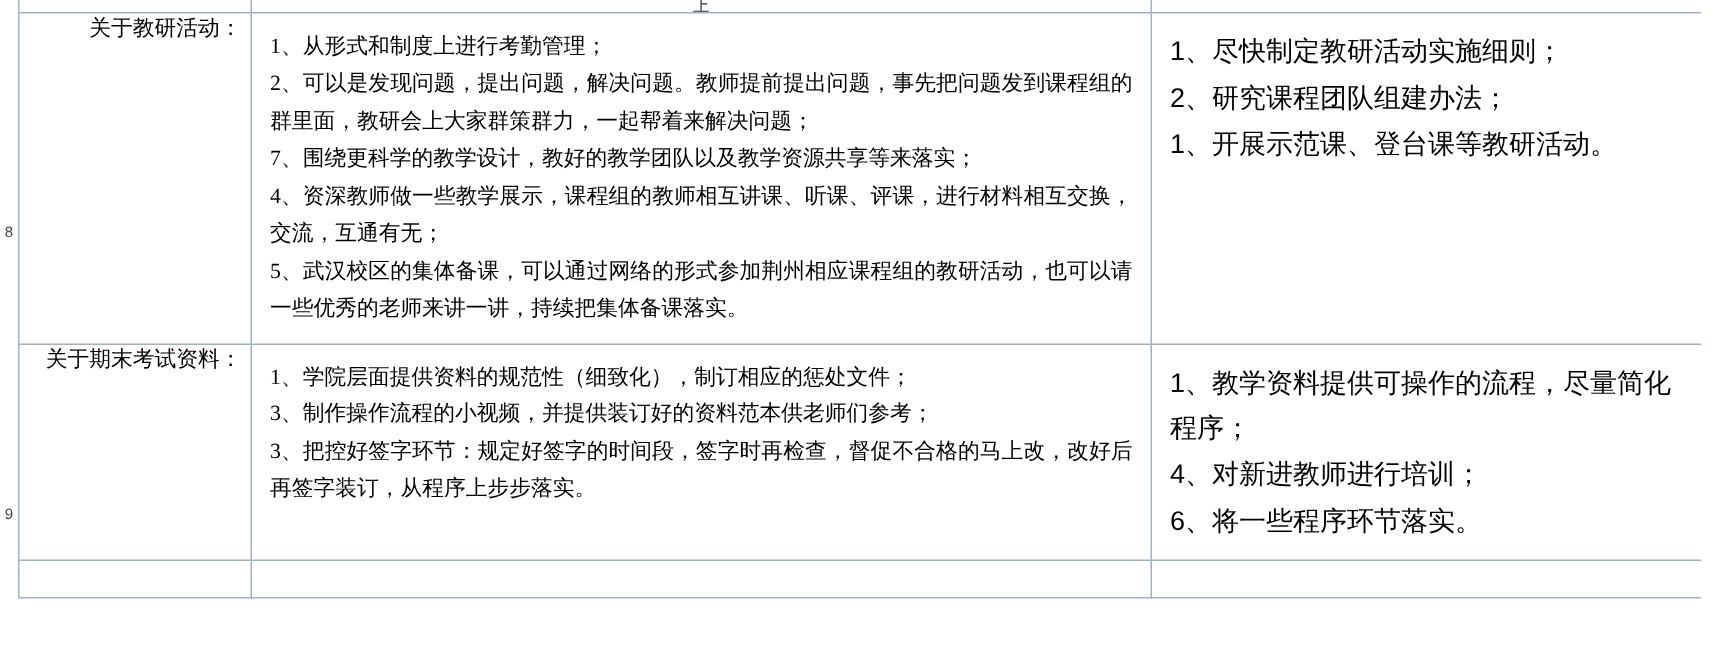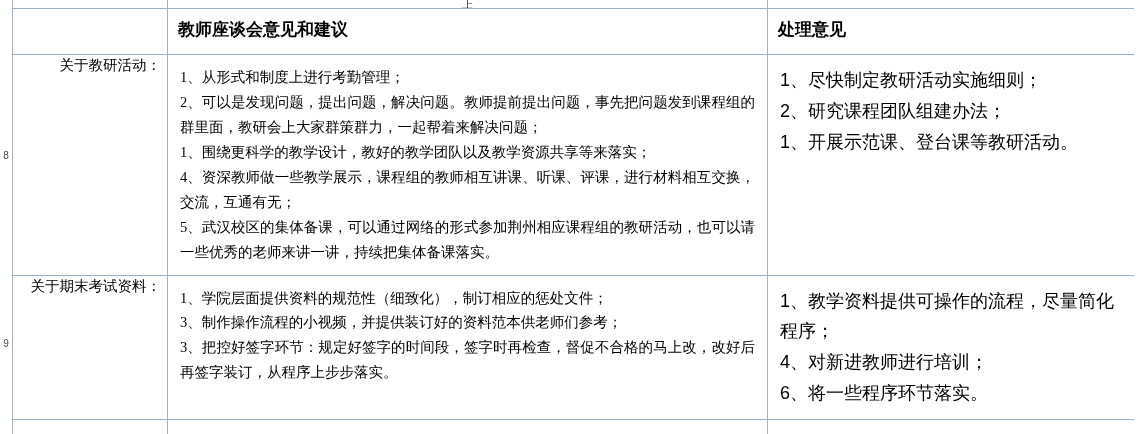--- a/index.html
+++ b/index.html
@@ -157,41 +157,30 @@
             <span class="ghost"></span>
           </td>
         <td>
             <span class="ghost">上</span>
           </td>
         <td>
             <span class="ghost"></span>
           </td>
       </tr>
 
-      <tr class="header-row">
-        <td>
-          <div class="header-blank"></div>
-        </td>
-        <td>
-          <div class="header-cell">教师座谈会意见和建议</div>
-        </td>
-        <td>
-          <div class="header-cell">处理意见</div>
-        </td>
-      </tr>
 
       <tr class="row-1">
         <td class="label-td">
           <div class="label-cell">关于教研活动：</div>
         </td>
         <td>
           <div class="content-cell">
             <p>1、从形式和制度上进行考勤管理；</p>
             <p>2、可以是发现问题，提出问题，解决问题。教师提前提出问题，事先把问题发到课程组的群里面，教研会上大家群策群力，一起帮着来解决问题；</p>
-            <p>1、围绕更科学的教学设计，教好的教学团队以及教学资源共享等来落实；</p>
+            <p>7、围绕更科学的教学设计，教好的教学团队以及教学资源共享等来落实；</p>
             <p>4、资深教师做一些教学展示，课程组的教师相互讲课、听课、评课，进行材料相互交换，交流，互通有无；</p>
             <p>5、武汉校区的集体备课，可以通过网络的形式参加荆州相应课程组的教研活动，也可以请一些优秀的老师来讲一讲，持续把集体备课落实。</p>
           </div>
         </td>
         <td>
           <div class="resp-cell">
             <p>1、尽快制定教研活动实施细则；</p>
             <p>2、研究课程团队组建办法；</p>
             <p>1、开展示范课、登台课等教研活动。</p>
           </div>

